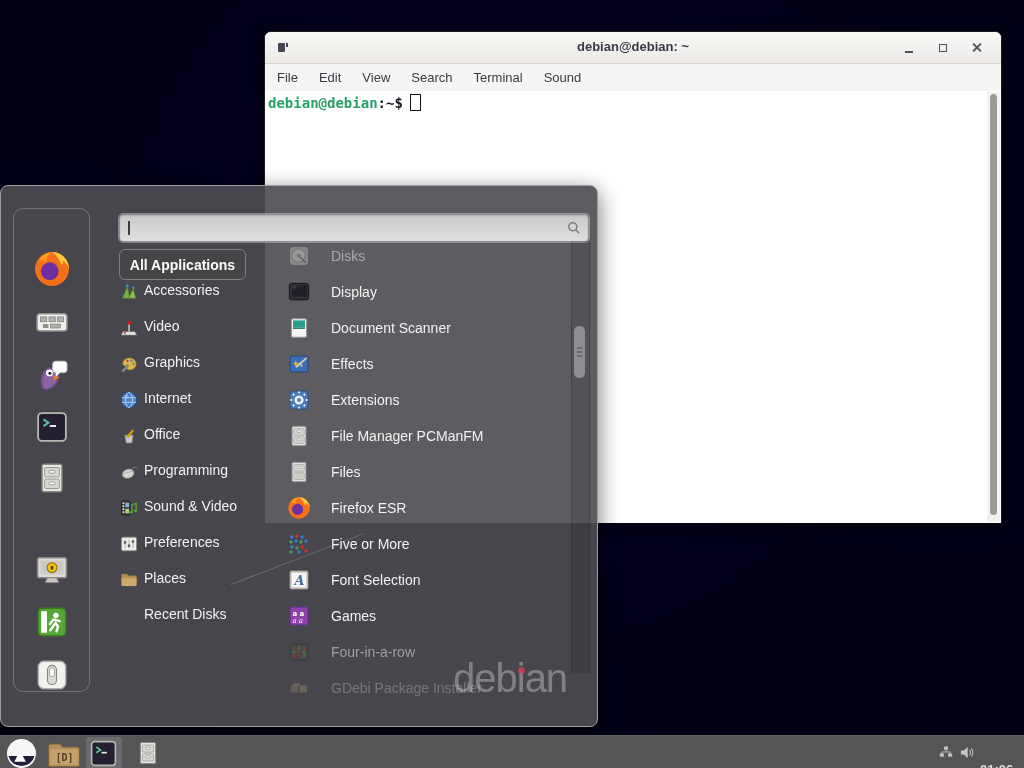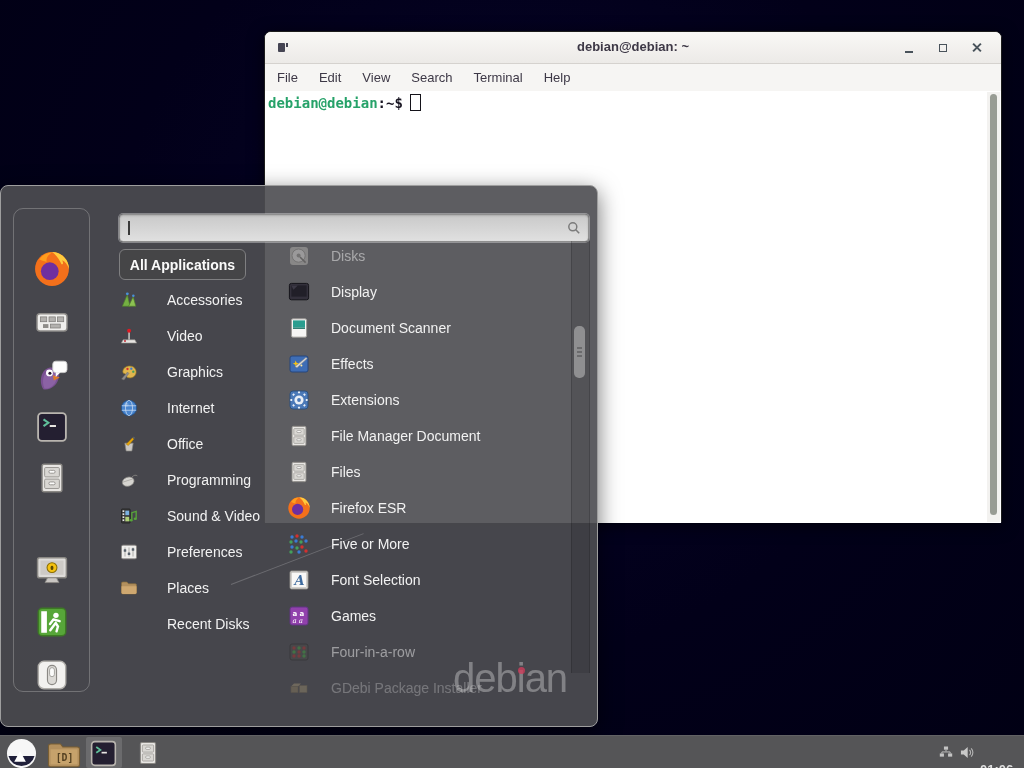--- a/index.html
+++ b/index.html
@@ -42,21 +42,21 @@
   .menu-search-wrap{position:absolute;left:118px;top:28px;width:468px;height:26px;
     background:linear-gradient(#c9c9c9,#e0e0e0);border:1px solid #8f8f8f;border-radius:4px;
     box-shadow:inset 0 1px 2px rgba(0,0,0,.15), 0 0 0 1px rgba(255,255,255,.35);}
   .search-caret{position:absolute;left:8px;top:6px;width:1.5px;height:14px;background:#3a3a3a;}
   .search-mag{position:absolute;right:6px;top:5px;width:16px;height:16px;opacity:.75;}
   .all-apps-btn{position:absolute;left:118px;top:63px;width:127px;height:31px;
     background:#454547;border:1px solid #7f7f81;border-radius:6px;box-sizing:border-box;
     font-size:14px;font-weight:600;color:#fafafa;display:flex;align-items:center;
     justify-content:center;cursor:pointer;}
   .cat-list{position:absolute;left:118px;top:96px;width:166px;}
-  .cat-row{display:flex;align-items:center;height:36px;gap:28px;cursor:pointer;}
+  .cat-row{display:flex;align-items:flex-start;height:36px;gap:5px;cursor:pointer;}
   .cat-icon{width:20px;height:20px;flex:0 0 20px;}
   .cat-label{font-size:14px;color:#f2f2f2;}
   .app-list{position:absolute;left:286px;top:52px;width:286px;}
   .app-row{display:flex;align-items:center;height:36px;gap:20px;cursor:pointer;}
   .app-icon{width:24px;height:24px;flex:0 0 24px;}
   .app-label{font-size:14px;color:#f2f2f2;white-space:nowrap;}
   .state-faded{opacity:.5}.state-very-faded{opacity:.28}
   .menu-scrollbar{position:absolute;left:570px;top:55px;width:17px;height:432px;
     background:rgba(0,0,0,.10);border-left:1px solid rgba(0,0,0,.16);border-right:1px solid rgba(0,0,0,.16);}
   .menu-thumb{position:absolute;left:2px;top:85px;width:11px;height:52px;border-radius:5px;background:#8f8f91;}
@@ -94,21 +94,21 @@
       <span class="ctrl ctrl-min"></span>
       <span class="ctrl ctrl-max"></span>
       <span class="ctrl ctrl-close"></span>
     </div>
     <div class="menubar" id="term-menubar">
         <span class="tm-item">File</span>
         <span class="tm-item">Edit</span>
         <span class="tm-item">View</span>
         <span class="tm-item">Search</span>
         <span class="tm-item">Terminal</span>
-        <span class="tm-item">Help</span>
+        <span class="tm-item">Sound</span>
       </div>
     <div class="term-body">
       <div class="prompt-line"><span class="ph">debian@debian</span><span class="ps">:~$</span><span class="cursor"></span></div>
       <div class="term-scrollbar">
         <div class="term-thumb"></div>
       </div>
     </div>
   </div>
 
   <div class="app-menu">
@@ -363,21 +363,21 @@
         <div class="app-row">
           <span class="app-icon">
             <svg viewBox="0 0 24 24">
               <rect x="5" y="2.3" width="14" height="19.4" rx="1.4" fill="#e8e6e3" stroke="#8a8884"></rect>
               <rect x="6.8" y="4.6" width="10.4" height="6.6" rx=".8" fill="#d9d7d3" stroke="#9a9894" stroke-width=".7"></rect>
               <rect x="9.8" y="6.6" width="4.4" height="2" rx="1" fill="#fcfcfb" stroke="#8a8884" stroke-width=".6"></rect>
               <rect x="6.8" y="12.8" width="10.4" height="6.6" rx=".8" fill="#d9d7d3" stroke="#9a9894" stroke-width=".7"></rect>
               <rect x="9.8" y="14.8" width="4.4" height="2" rx="1" fill="#fcfcfb" stroke="#8a8884" stroke-width=".6"></rect>
             </svg>
           </span>
-          <span class="app-label">File Manager Document</span>
+          <span class="app-label">File Manager PCManFM</span>
         </div>
         <div class="app-row">
           <span class="app-icon">
             <svg viewBox="0 0 24 24">
               <rect x="5" y="2.3" width="14" height="19.4" rx="1.4" fill="#e8e6e3" stroke="#8a8884"></rect>
               <rect x="6.8" y="4.6" width="10.4" height="6.6" rx=".8" fill="#d9d7d3" stroke="#9a9894" stroke-width=".7"></rect>
               <rect x="9.8" y="6.6" width="4.4" height="2" rx="1" fill="#fcfcfb" stroke="#8a8884" stroke-width=".6"></rect>
               <rect x="6.8" y="12.8" width="10.4" height="6.6" rx=".8" fill="#d9d7d3" stroke="#9a9894" stroke-width=".7"></rect>
               <rect x="9.8" y="14.8" width="4.4" height="2" rx="1" fill="#fcfcfb" stroke="#8a8884" stroke-width=".6"></rect>
             </svg>

